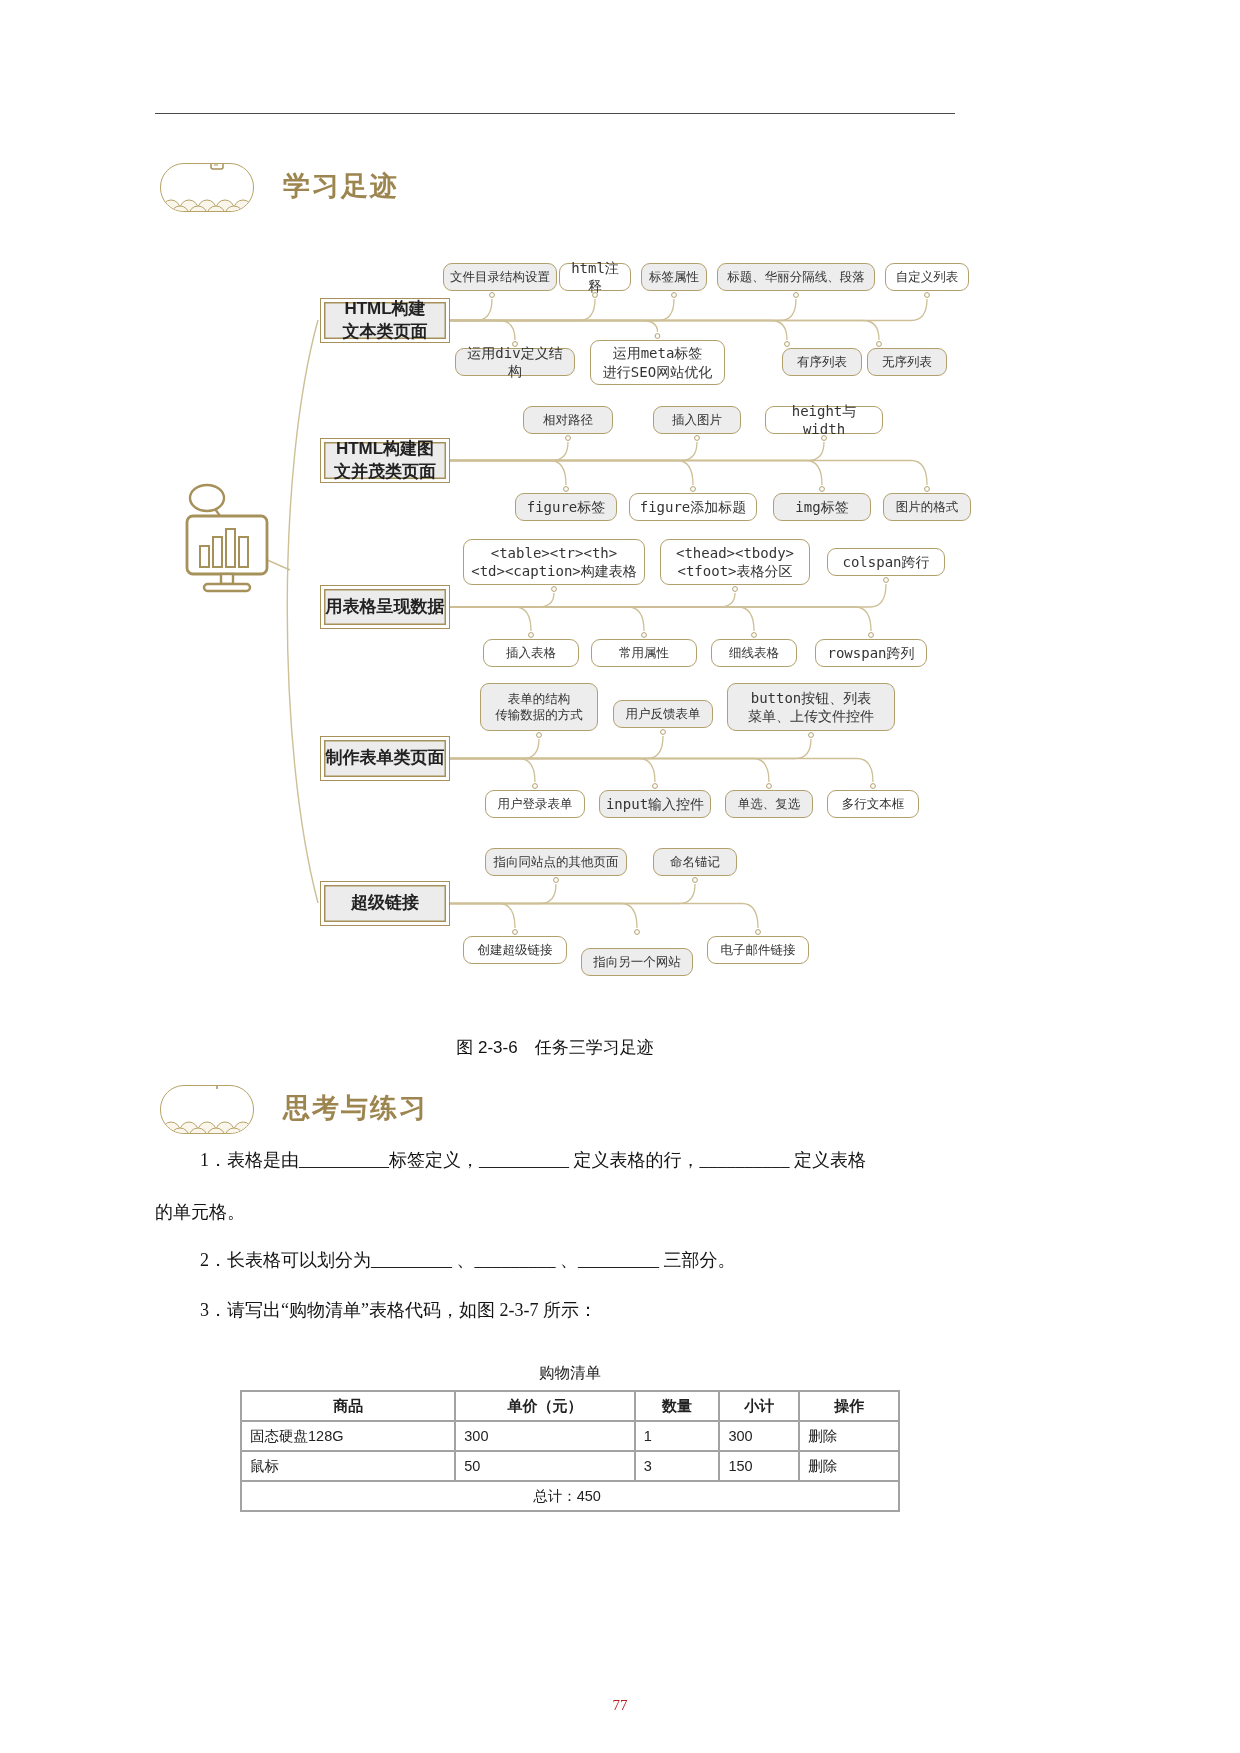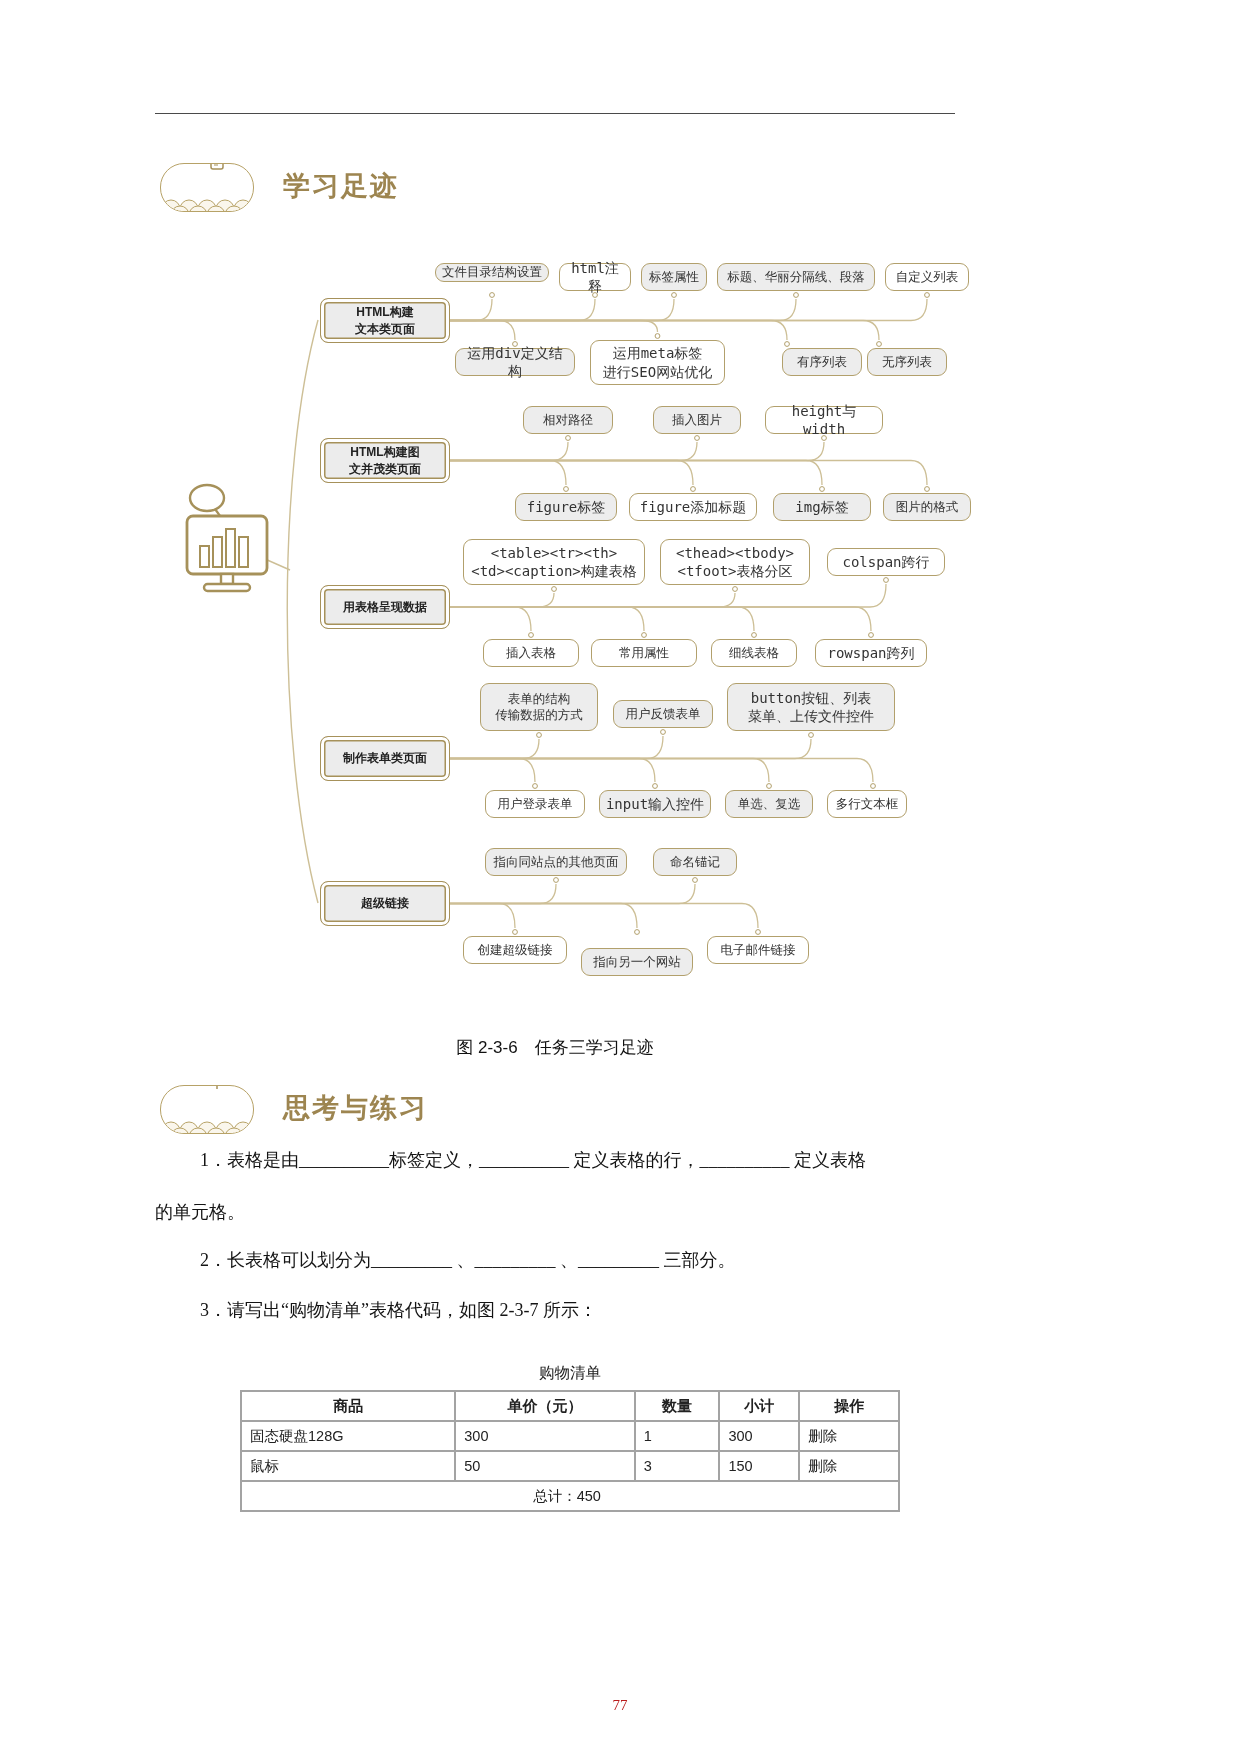--- a/index.html
+++ b/index.html
@@ -11,24 +11,24 @@
   .pill{position:absolute;width:92px;height:47px;border:1.6px solid #b7a267;border-radius:24px;
         background:#fff;overflow:hidden;}
   .pill svg{position:absolute;left:0;bottom:-2px;}
   .pill .picon{position:absolute;left:50%;top:6px;transform:translateX(-50%);}
   .sec-title{position:absolute;font-size:27px;font-weight:bold;color:#9d8550;letter-spacing:2px;}
 
   
   .mindmap{position:absolute;left:155px;top:228px;width:810px;height:750px;}
   .mindmap svg.wires{position:absolute;left:0;top:0;z-index:0;}
   .mm-main{position:absolute;z-index:2;left:165px;width:130px;background:#ececec;
-           border:1.5px solid #a6915a;border-radius:8px;
+           border:1.5px solid #a6915a;border-radius:0;
            box-shadow:inset 0 0 0 3px #ffffff, inset 0 0 0 4.5px #a6915a;
            display:flex;align-items:center;justify-content:center;text-align:center;
-           font-size:12px;font-weight:bold;color:#222;line-height:1.35;white-space:pre-line;
+           font-size:17px;font-weight:bold;color:#222;line-height:1.35;white-space:pre-line;
            box-sizing:border-box;}
   .mm-child{position:absolute;z-index:2;border:1.3px solid #b2a06c;border-radius:9px;background:#ededed;
             display:flex;align-items:center;justify-content:center;text-align:center;
             font-size:12.5px;color:#333;line-height:1.3;white-space:pre-line;
             padding:2px 5px;box-sizing:border-box;}
   .mm-child.wh{background:#ffffff;}
   .mm-child.mono{font-family:"DejaVu Sans Mono","Liberation Sans",sans-serif;font-size:14px;}
 
   .caption{position:absolute;left:155px;top:1036px;width:800px;text-align:center;
            font-size:17px;color:#111;}
@@ -173,21 +173,21 @@
       </svg>
 
     <div class="mm-main" style="top:70px;height:45px;">HTML构建
 文本类页面</div>
     <div class="mm-main" style="top:210px;height:45px;">HTML构建图
 文并茂类页面</div>
     <div class="mm-main" style="top:357px;height:44px;">用表格呈现数据</div>
     <div class="mm-main" style="top:508px;height:45px;">制作表单类页面</div>
     <div class="mm-main" style="top:653px;height:45px;">超级链接</div>
 
-    <div class="mm-child" style="left:280px;top:35px;width:114px;height:19px;">文件目录结构设置</div>
+    <div class="mm-child" style="left:288px;top:35px;width:114px;height:28px;">文件目录结构设置</div>
     <div class="mm-child wh mono" style="left:404px;top:35px;width:72px;height:28px;">html注释</div>
     <div class="mm-child" style="left:486px;top:35px;width:66px;height:28px;">标签属性</div>
     <div class="mm-child" style="left:562px;top:35px;width:158px;height:28px;">标题、华丽分隔线、段落</div>
     <div class="mm-child wh" style="left:730px;top:35px;width:84px;height:28px;">自定义列表</div>
     <div class="mm-child mono" style="left:300px;top:120px;width:120px;height:28px;">运用div定义结构</div>
     <div class="mm-child wh mono" style="left:435px;top:112px;width:135px;height:45px;">运用meta标签
 进行SEO网站优化</div>
     <div class="mm-child" style="left:592px;top:120px;width:80px;height:28px;margin-left:35px;">有序列表</div>
     <div class="mm-child" style="left:684px;top:120px;width:80px;height:28px;margin-left:28px;">无序列表</div>
 
@@ -210,21 +210,21 @@
     <div class="mm-child wh mono" style="left:660px;top:411px;width:112px;height:28px;">rowspan跨列</div>
 
     <div class="mm-child" style="left:325px;top:455px;width:118px;height:48px;">表单的结构
 传输数据的方式</div>
     <div class="mm-child" style="left:458px;top:472px;width:100px;height:28px;">用户反馈表单</div>
     <div class="mm-child mono" style="left:572px;top:455px;width:168px;height:48px;">button按钮、列表
 菜单、上传文件控件</div>
     <div class="mm-child wh" style="left:330px;top:562px;width:100px;height:28px;">用户登录表单</div>
     <div class="mm-child mono" style="left:444px;top:562px;width:112px;height:28px;">input输入控件</div>
     <div class="mm-child" style="left:570px;top:562px;width:88px;height:28px;">单选、复选</div>
-    <div class="mm-child wh" style="left:672px;top:562px;width:80px;height:28px;">多行文本框</div>
+    <div class="mm-child wh" style="left:672px;top:562px;width:92px;height:28px;">多行文本框</div>
 
     <div class="mm-child" style="left:330px;top:620px;width:142px;height:28px;">指向同站点的其他页面</div>
     <div class="mm-child" style="left:498px;top:620px;width:84px;height:28px;">命名锚记</div>
     <div class="mm-child wh" style="left:308px;top:708px;width:104px;height:28px;">创建超级链接</div>
     <div class="mm-child" style="left:426px;top:708px;width:112px;height:28px;margin-top:12px;">指向另一个网站</div>
     <div class="mm-child wh" style="left:552px;top:708px;width:102px;height:28px;">电子邮件链接</div>
   </div>
 
   <div class="caption">图 2-3-6　任务三学习足迹</div>
 

